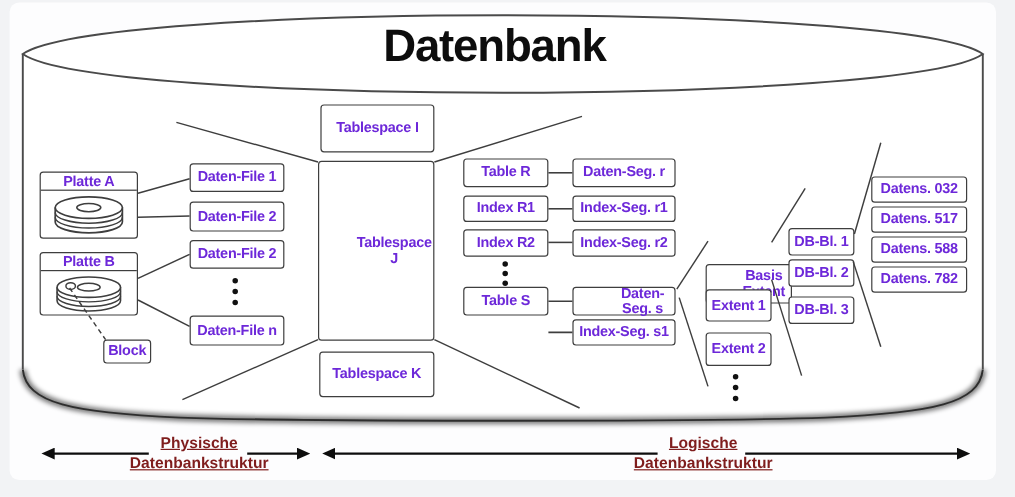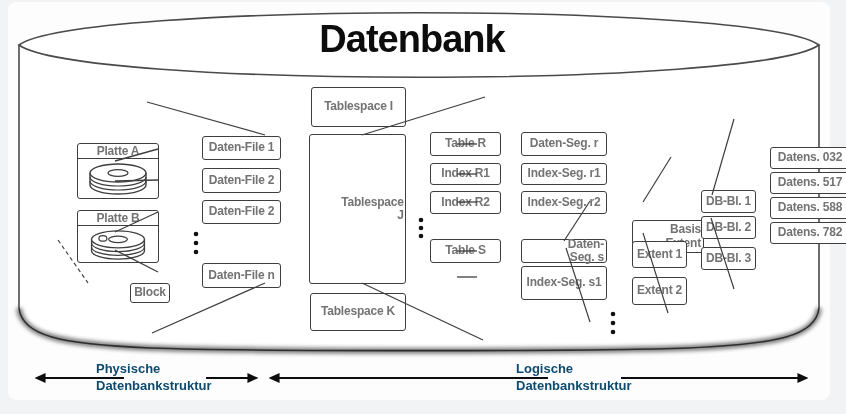--- a/index.html
+++ b/index.html
@@ -4,33 +4,33 @@
 <style>
   html,body{margin:0;padding:0;}
   body{background:#f2f3f5;font-family:"Liberation Sans",sans-serif;}
   .stage{position:relative;width:846px;height:414px;overflow:hidden;background:#f2f3f5;}
   .panel{position:absolute;left:8px;top:2px;width:822px;height:398px;background:#fdfdfe;border-radius:8px;}
   svg.layer{position:absolute;left:0;top:0;pointer-events:none;}
   .bg{z-index:1;}
   .overlay{z-index:3;}
 
   .box{position:absolute;background:#fff;border:1.5px solid #3e3e3e;border-radius:3px;
-       display:flex;align-items:center;justify-content:center;text-align:right;
-       font:700 12px/1.12 "Liberation Sans",sans-serif;color:#737373;letter-spacing:-0.2px;
-       box-sizing:border-box;padding:1px 2px;z-index:2;margin-left:44px;}
+       display:flex;align-items:center;justify-content:center;text-align:center;
+       font:700 12px/1.12 "Liberation Sans",sans-serif;color:#6d28d9;letter-spacing:-0.2px;
+       box-sizing:border-box;padding:1px 2px;z-index:2;}
   .platte{flex-direction:column;justify-content:flex-start;padding:0;}
   .platte-title{width:100%;height:15px;border-bottom:1.5px solid #3e3e3e;box-sizing:border-box;
        display:flex;align-items:center;justify-content:center;font:700 12px "Liberation Sans",sans-serif;}
   .disk-svg{display:block;margin-top:2px;}
 
   .dbtitle{position:absolute;left:301px;top:18px;width:222px;text-align:center;
        font:700 38px/1.15 "Liberation Sans",sans-serif;color:#0d0d0d;letter-spacing:-1px;z-index:2;}
 
-  .legend{position:absolute;width:140px;color:#0c4a6e;
-       font:700 13px/1.3 "Liberation Sans",sans-serif;z-index:2;}
+  .legend{position:absolute;width:140px;text-align:center;color:#7f1d1d;
+       font:700 13px/1.3 "Liberation Sans",sans-serif;z-index:2;text-decoration:underline;}
 </style>
 </head>
 <body>
 
 <div class="stage">
 
   <div class="panel"></div>
 
   <svg class="layer bg" width="846" height="414">
     <defs>
@@ -88,21 +88,21 @@
 
   <div class="box" style="left:386px;top:163px;width:71px;height:22px;">Index R1</div>
   <div class="box" style="left:477px;top:163px;width:86px;height:22px;">Index-Seg. r1</div>
 
   <div class="box" style="left:386px;top:191px;width:71px;height:23px;">Index R2</div>
   <div class="box" style="left:477px;top:191px;width:86px;height:23px;">Index-Seg. r2</div>
 
   <div class="box" style="left:386px;top:239px;width:71px;height:24px;">Table S</div>
   <div class="box" style="left:477px;top:239px;width:86px;height:24px;padding-left:33px;">Daten-Seg. s</div>
 
-  <div class="box" style="left:477px;top:266px;width:86px;height:34px;">Index-Seg. s1</div>
+  <div class="box" style="left:477px;top:266px;width:86px;height:22px;">Index-Seg. s1</div>
 
   <div class="box" style="left:588px;top:220px;width:72px;height:33px;padding-left:27px;">Basis Extent</div>
   <div class="box" style="left:588px;top:241px;width:55px;height:27px;">Extent 1</div>
   <div class="box" style="left:588px;top:277px;width:55px;height:28px;">Extent 2</div>
 
   <div class="box" style="left:657px;top:190px;width:55px;height:23px;">DB-Bl. 1</div>
   <div class="box" style="left:657px;top:216px;width:55px;height:23px;">DB-Bl. 2</div>
   <div class="box" style="left:657px;top:247px;width:55px;height:23px;">DB-Bl. 3</div>
 
   <div class="box" style="left:726px;top:147px;width:80px;height:22px;">Datens. 032</div>

